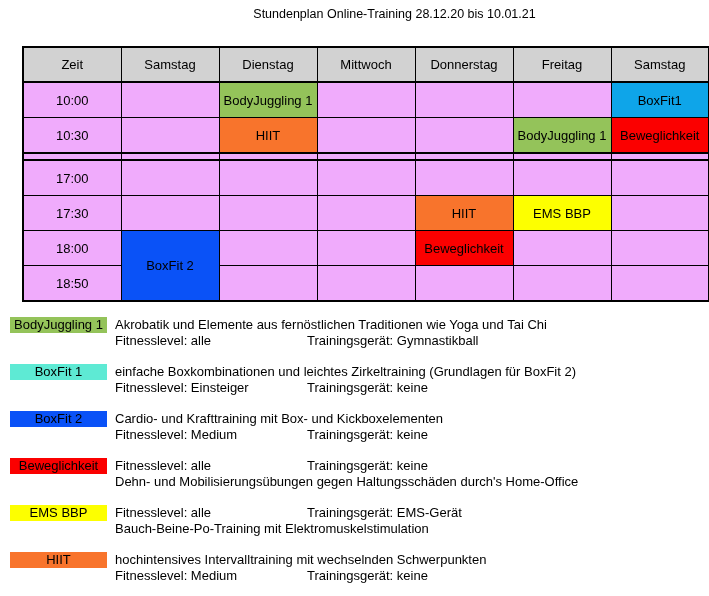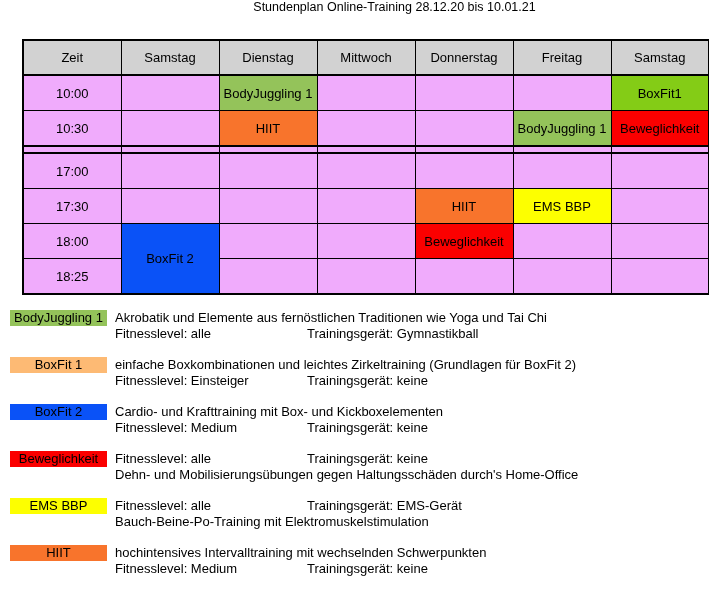--- a/index.html
+++ b/index.html
@@ -8,21 +8,21 @@
     background: #ffffff;
     width: 709px;
     height: 596px;
     font-family: "Liberation Sans", "DejaVu Sans", sans-serif;
     color: #000000;
     -webkit-font-smoothing: antialiased;
   }
   .page { position: relative; width: 709px; height: 596px; overflow: hidden; }
 
   .title {
-    padding-top: 0;
+    padding-top: 7px;
     margin-left: 80px;          
     text-align: center;
     font-size: 12.5px;
     line-height: 14px;
   }
 
   table.schedule {
     border-collapse: collapse;
     table-layout: fixed;
     width: 688px;
@@ -94,21 +94,21 @@
       <td>Samstag</td>
     </tr>
 
     <tr class="row">
       <td class="timecol">10:00</td>
       <td></td>
       <td style="background-color: rgb(148, 195, 90);">BodyJuggling 1</td>
       <td></td>
       <td></td>
       <td></td>
-      <td style="background-color: #84cc16;">BoxFit1</td>
+      <td style="background-color: #0ea5e9;">BoxFit1</td>
     </tr>
 
     <tr class="row">
       <td class="timecol">10:30</td>
       <td></td>
       <td style="background-color: rgb(248, 116, 44);">HIIT</td>
       <td></td>
       <td></td>
       <td style="background-color: rgb(148, 195, 90);">BodyJuggling 1</td>
       <td style="background-color: rgb(251, 0, 0);">Beweglichkeit</td>
@@ -148,21 +148,21 @@
       <td class="timecol">18:00</td>
       <td rowspan="2" style="background-color: rgb(10, 82, 247);">BoxFit 2</td>
       <td></td>
       <td></td>
       <td style="background-color: rgb(251, 0, 0);">Beweglichkeit</td>
       <td></td>
       <td></td>
     </tr>
 
     <tr class="row">
-      <td class="timecol">18:25</td>
+      <td class="timecol">18:50</td>
       <td></td>
       <td></td>
       <td></td>
       <td></td>
       <td></td>
     </tr>
   </tbody>
     </table>
 
   <div class="legend">
@@ -171,21 +171,21 @@
       <div class="chip" style="background-color: rgb(148, 195, 90);">BodyJuggling 1</div>
       <div class="legend-text">
         <div>Akrobatik und Elemente aus fernöstlichen Traditionen wie Yoga und Tai Chi</div>
         <div>
           <span class="fit">Fitnesslevel: alle</span><span>Trainingsgerät: Gymnastikball</span>
         </div>
       </div>
     </div>
 
     <div class="legend-item">
-      <div class="chip" style="background-color: #fdba74;">BoxFit 1</div>
+      <div class="chip" style="background-color: #5eead4;">BoxFit 1</div>
       <div class="legend-text">
         <div>einfache Boxkombinationen und leichtes Zirkeltraining (Grundlagen für BoxFit 2)</div>
         <div>
           <span class="fit">Fitnesslevel: Einsteiger</span><span>Trainingsgerät: keine</span>
         </div>
       </div>
     </div>
 
     <div class="legend-item">
       <div class="chip" style="background-color: rgb(10, 82, 247);">BoxFit 2</div>

